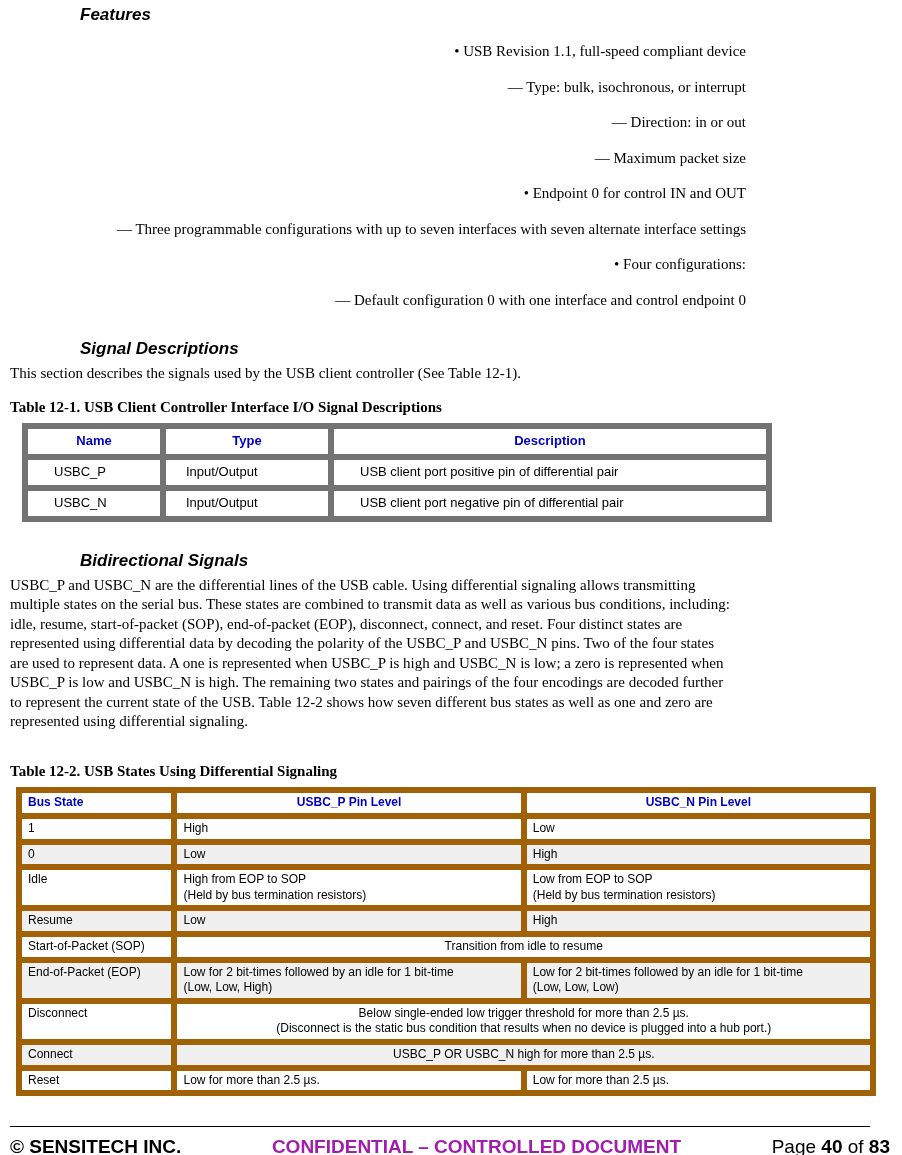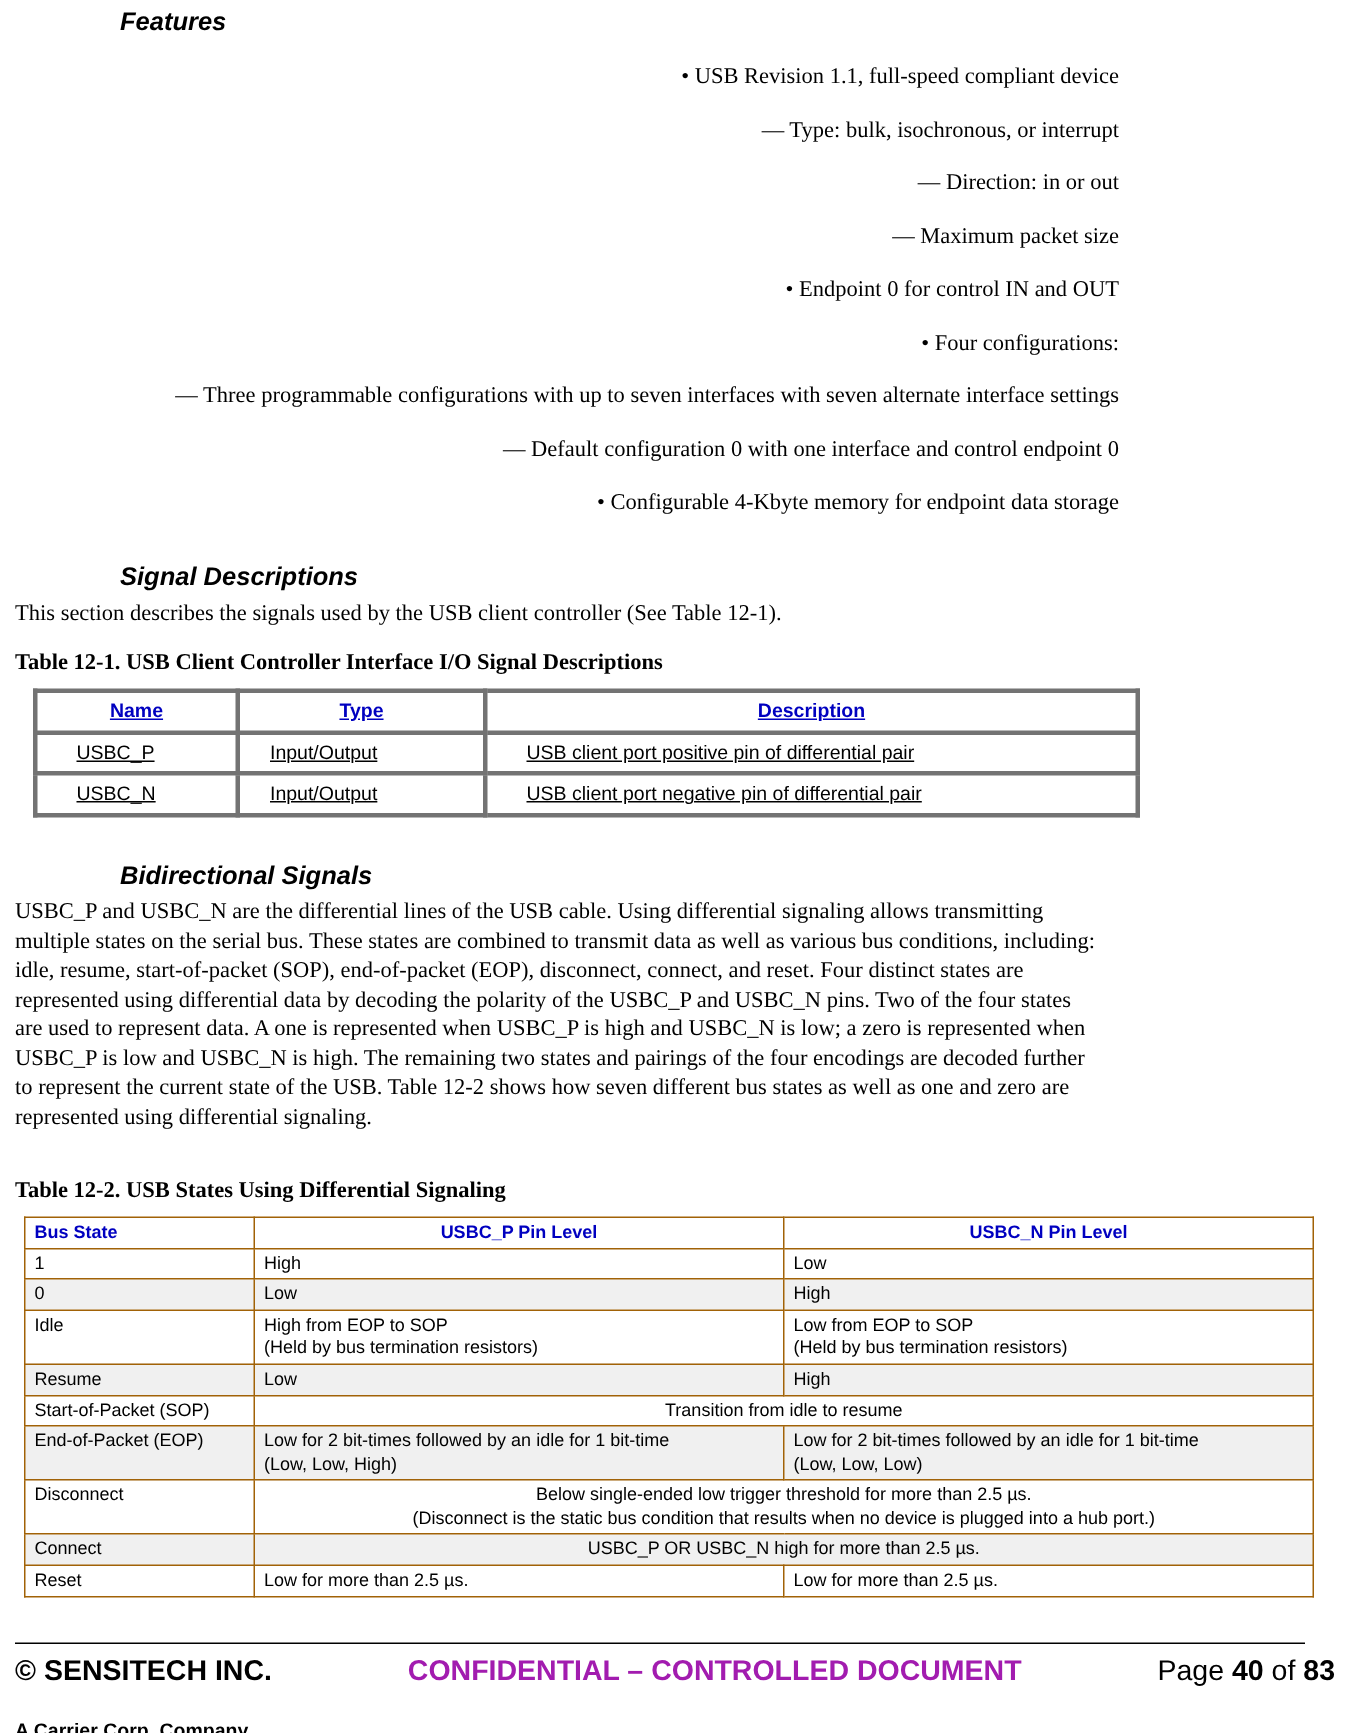--- a/index.html
+++ b/index.html
@@ -33,44 +33,43 @@
     margin-top: 14px;
     margin-bottom: 6px;
   }
   table.t121 {
     border-collapse: collapse;
     margin-left: 12px;
     font-family: Arial, Helvetica, sans-serif;
     font-size: 13px;
   }
   table.t121 th, table.t121 td {
-    border: 3px solid #737373;
+    border: 6px solid #737373;
     padding: 4px 26px;
     text-align: left;
-    text-decoration: underline;
   }
   table.t121 th {
     color: #0000c0;
     font-weight: bold;
     text-align: center;
   }
   table.t121 th.name { width: 80px; }
   table.t121 th.type { width: 110px; }
   table.t121 th.desc { width: 380px; }
   table.t121 td.type { text-align: left; padding-left: 20px;}
   
   table.t122 {
     border-collapse: collapse;
     margin-left: 6px;
     font-family: Arial, Helvetica, sans-serif;
     font-size: 12px;
     width: 860px;
   }
   table.t122 th, table.t122 td {
-    border: 1px solid #a16207;
+    border: 6px solid #a16207;
     padding: 2px 6px;
     text-align: left;
     vertical-align: top;
   }
   table.t122 th {
     color: #0000c0;
     font-weight: bold;
     background: #fff;
   }
   table.t122 th.bs { width: 140px; text-align:left; }
@@ -102,24 +101,23 @@
 </head>
 <body>
 
 <div class="section-heading">Features</div>
 <div id="features-list">
     <p class="bullet-line body-text">• USB Revision 1.1, full-speed compliant device</p>
     <p class="bullet-line body-text">— Type: bulk, isochronous, or interrupt</p>
     <p class="bullet-line body-text">— Direction: in or out</p>
     <p class="bullet-line body-text">— Maximum packet size</p>
     <p class="bullet-line body-text">• Endpoint 0 for control IN and OUT</p>
+    <p class="bullet-line body-text">— Three programmable configurations with up to seven interfaces with seven alternate interface settings</p>
     <p class="bullet-line body-text">• Four configurations:</p>
-    <p class="bullet-line body-text">— Three programmable configurations with up to seven interfaces with seven alternate interface settings</p>
     <p class="bullet-line body-text">— Default configuration 0 with one interface and control endpoint 0</p>
-    <p class="bullet-line body-text">• Configurable 4-Kbyte memory for endpoint data storage</p>
   </div>
 
 <div class="section-heading sp">Signal Descriptions</div>
 <p class="body-text">This section describes the signals used by the USB client controller (See Table 12-1).</p>
 <p class="table-caption">Table 12-1. USB Client Controller Interface I/O Signal Descriptions</p>
 
 <table class="t121">
   <tbody>
       <tr>
     <th class="name">Name</th>

